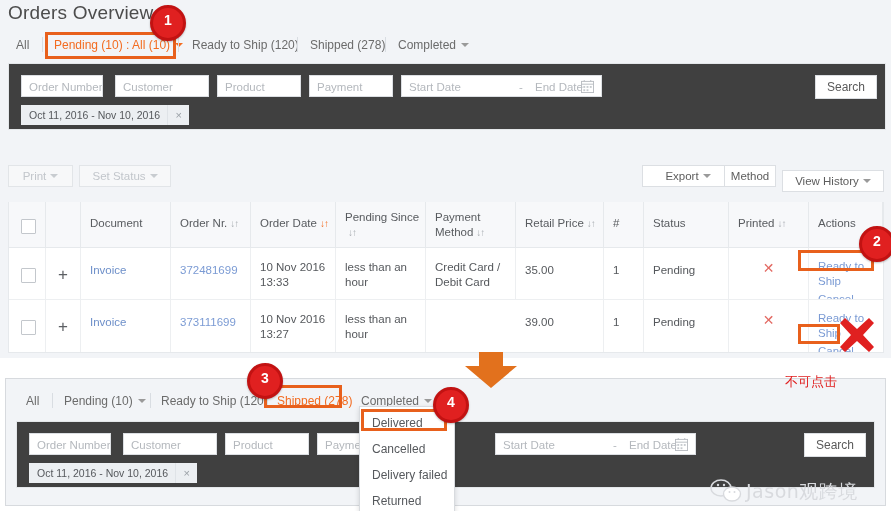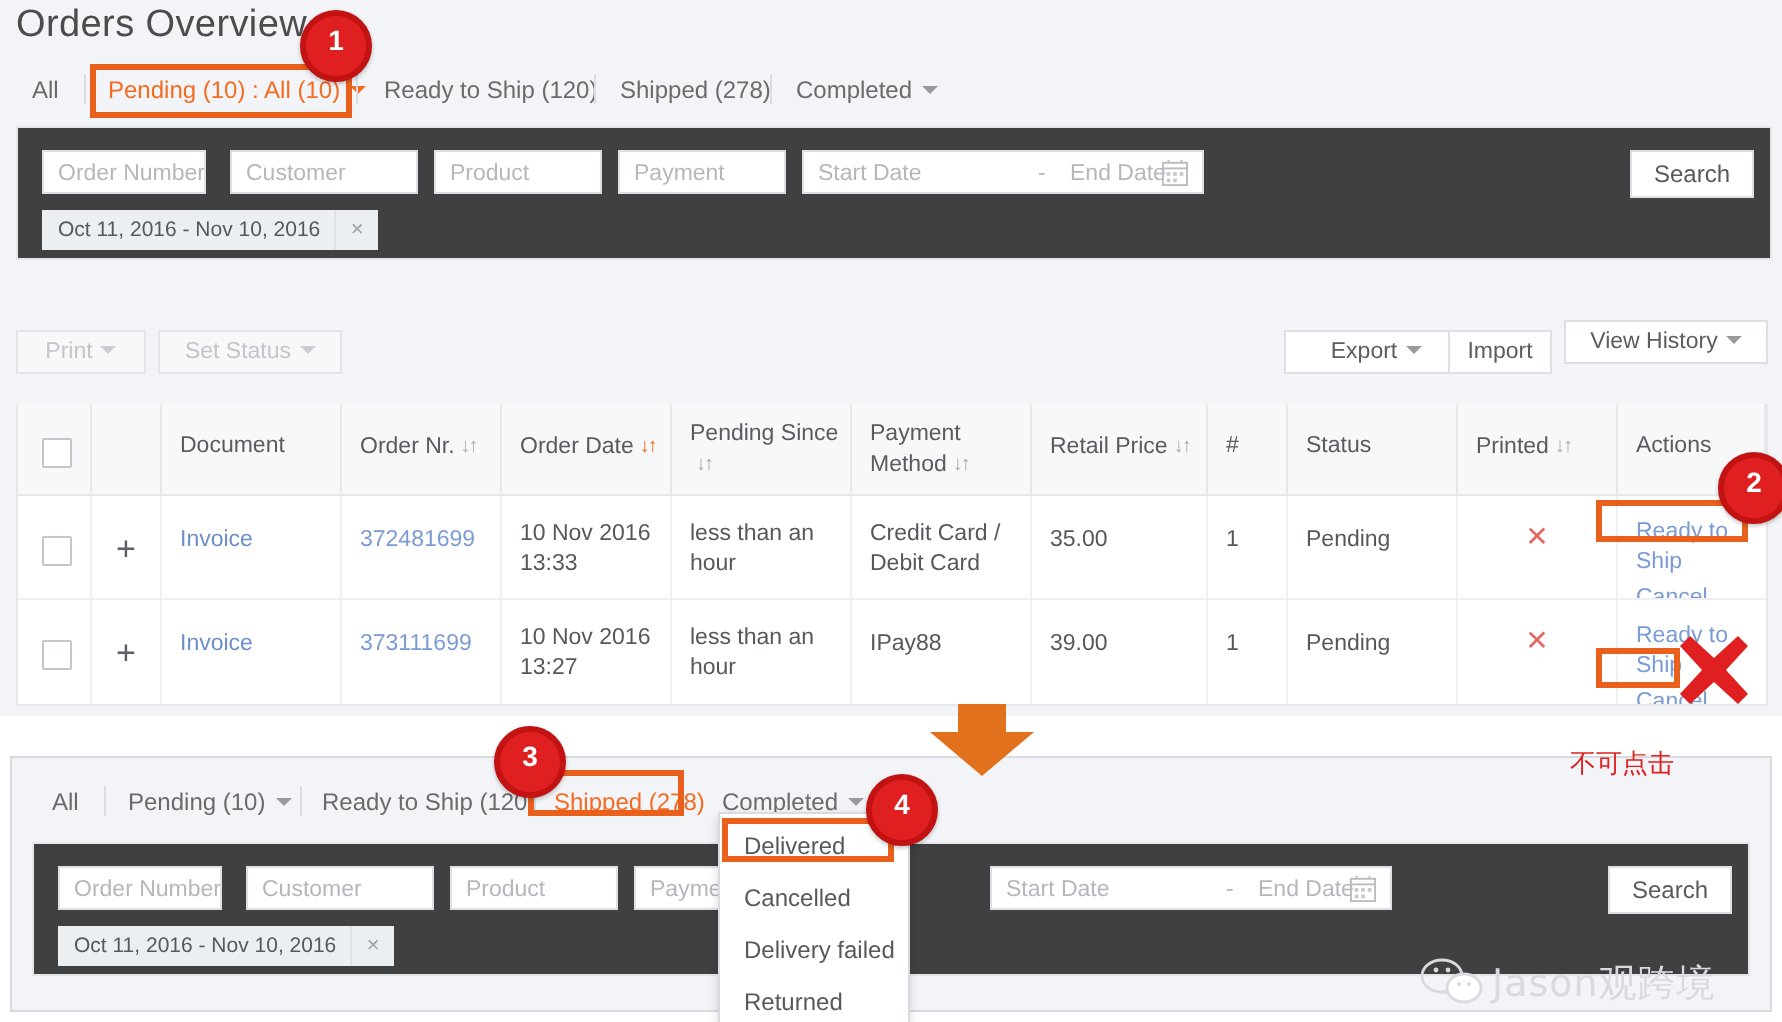--- a/index.html
+++ b/index.html
@@ -219,22 +219,22 @@
       <div class="chip" style="left:12px;top:41px;">
         <span>Oct 11, 2016 - Nov 10, 2016</span><span class="chip-x">×</span>
       </div>
     </div>
 
     <div>
       <div class="tbtn disabled" style="left:8px;top:165px;width:65px;"><span>Print</span><span class="caret"></span></div>
       <div class="tbtn disabled" style="left:79px;top:165px;width:92px;"><span>Set Status</span><span class="caret"></span></div>
 
       <div class="tbtn" style="left:642px;top:165px;width:92px;"><span>Export</span><span class="caret"></span></div>
-      <div class="tbtn" style="left:724px;top:165px;width:52px;">Import</div>
-      <div class="tbtn" style="left:782px;top:160px;width:102px;"><span>View History</span><span class="caret"></span></div>
+      <div class="tbtn" style="left:724px;top:165px;width:52px;">Method</div>
+      <div class="tbtn" style="left:782px;top:170px;width:102px;"><span>View History</span><span class="caret"></span></div>
     </div>
 
     <div class="tbl">
 
       <div class="trow head">
         <div class="cell" style="left:0;width:37px;">
           <span class="cbx" style="left:12px;top:17px;"></span>
         </div>
         <div class="cell" style="left:37px;width:35px;"></div>
         <div class="cell" style="left:72px;width:90px;">Document</div>
@@ -289,23 +289,20 @@
         </div>
         <div class="cell" style="left:72px;width:90px;padding-top:15px;"><span class="lnk">Invoice</span></div>
         <div class="cell" style="left:162px;width:80px;padding-top:15px;"><span class="lnk-a">373111699</span></div>
         <div class="cell" style="left:242px;width:85px;padding-top:12px;">
             <span class="l2">10 Nov 2016</span>
             <span class="l2">13:27</span>
           </div>
         <div class="cell" style="left:327px;width:90px;padding-top:12px;">
             <span class="l2">less than an</span>
             <span class="l2">hour</span>
-          </div>
-        <div class="cell" style="left:417px;width:90px;padding-top:15px;">
-            <span class="l2">IPay88</span>
           </div>
         <div class="cell" style="left:507px;width:88px;padding-top:15px;">39.00</div>
         <div class="cell" style="left:595px;width:40px;padding-top:15px;">1</div>
         <div class="cell" style="left:635px;width:85px;padding-top:15px;">Pending</div>
         <div class="cell" style="left:720px;width:80px;padding-top:13px;text-align:center;padding-left:0;"><span class="xred">✕</span></div>
         <div class="cell nb" style="left:800px;width:74px;padding-top:11px;">
           <span class="l2 lnk-a">Ready to Ship</span>
           <span class="l2 lnk-a" style="margin-top:3px;">Cancel</span>
         </div>
       </div>

